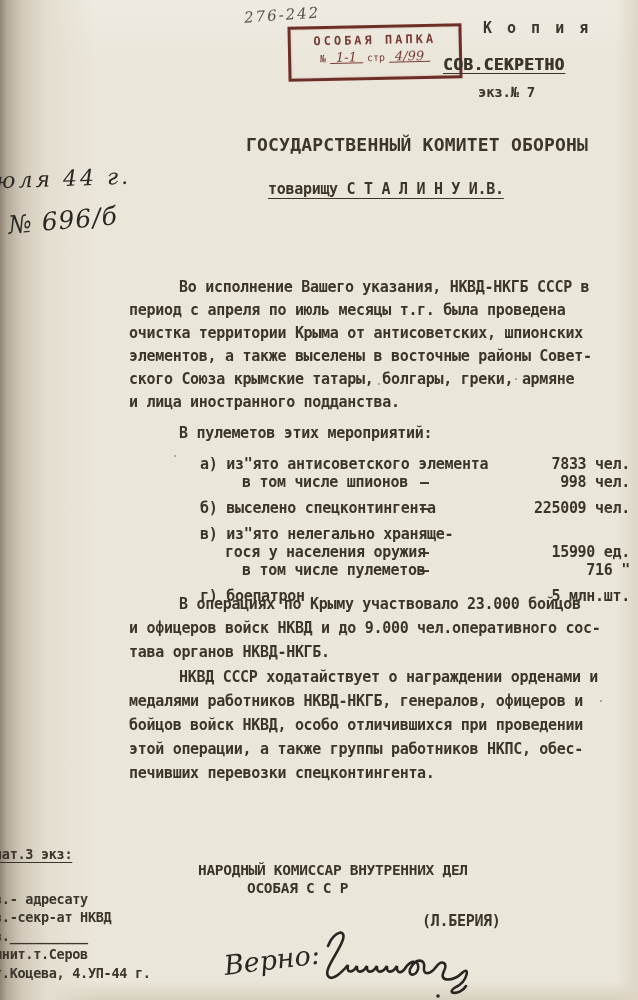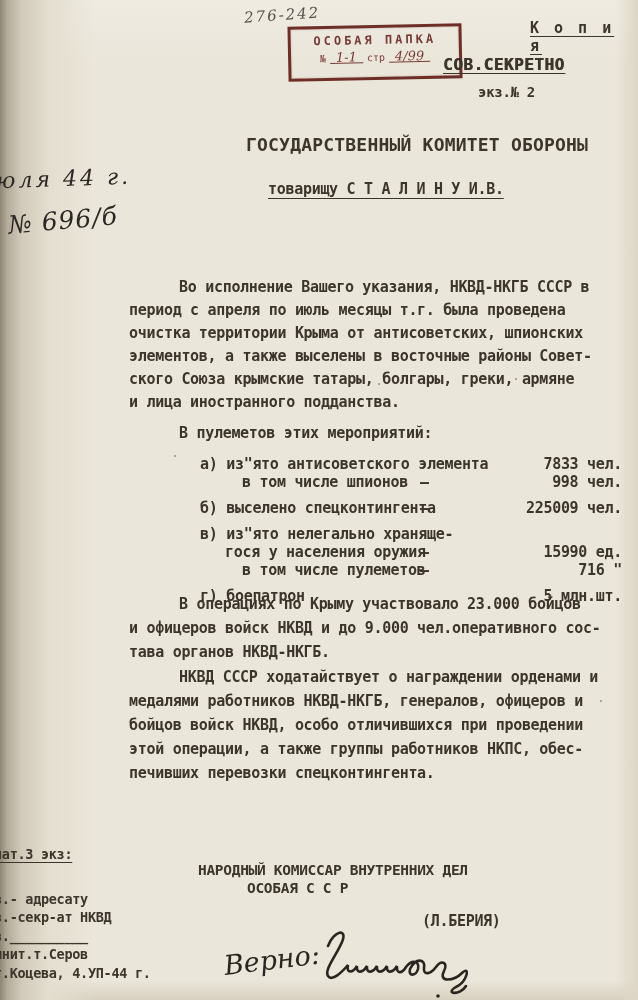--- a/index.html
+++ b/index.html
@@ -29,21 +29,21 @@
     border:3px solid #6d2e28; color:#6d2e28;
     width:168px; height:49px; transform:rotate(-1.2deg);
     text-align:center; box-shadow:0 0 2px rgba(109,46,40,.35) inset;
   }
   .stamp-title{font-size:12px; font-weight:bold; letter-spacing:3px; margin-top:5px; opacity:.92;}
   .stamp-row{font-size:10px; margin-top:4px; display:flex; justify-content:center; gap:4px; align-items:flex-end; opacity:.92;}
   .hw-maroon{
     font-family:"DejaVu Serif","Liberation Serif",serif; font-style:italic;
     font-size:13px; border-bottom:1px solid #6d2e28; padding:0 6px; line-height:11px;
   }
-  .copy-label{font-size:15px; letter-spacing:3px; text-decoration:underline; text-underline-offset:3px;margin-left:47px;}
+  .copy-label{font-size:15px; letter-spacing:3px; text-underline-offset:3px;}
   .secret{font-size:16px; letter-spacing:.5px; text-decoration:underline; text-underline-offset:3px;
           text-shadow:.6px 0 0 #3c352b;}
   .copynum{font-size:14px;}
   .org{font-size:18px; letter-spacing:.2px;}
   .addressee{font-size:15px; text-decoration:underline; text-underline-offset:4px;}
   
   .ink{
     font-family:"DejaVu Serif","Liberation Serif",serif; font-style:italic;
     color:#2b2723;
   }
@@ -54,21 +54,21 @@
     left:129px; width:501px;
     font-size:15px; line-height:23px;
     white-space:pre-line; text-indent:50px;
   }
   .p-tight{line-height:24px;}
   .results{left:129px; width:501px; font-size:15px;}
   .r-row{position:relative; height:18px; line-height:18px;}
   .r-row.group{margin-top:8px;}
   .r-ind0{padding-left:71px;} .r-ind1{padding-left:113px;} .r-ind2{padding-left:96px;}
   .r-dash{position:absolute; left:291px; top:0;}
-  .r-val{position:absolute; right:8px; top:0; text-align:center;}
+  .r-val{position:absolute; right:0; top:0; text-align:center;}
   
   .copies{font-size:13.5px; line-height:18.5px; white-space:pre-line;}
   .copies-hdr{text-decoration:underline; text-underline-offset:3px;}
   .sig1{font-size:14.5px;}
   .sig2{font-size:14.5px;}
   .beria{font-size:15px;}
   .speck{position:absolute; width:2px; height:2px; border-radius:50%; background:rgba(90,80,60,.55);}
   svg text{font-family:"DejaVu Serif","Liberation Serif",serif;}
 </style>
 </head>
@@ -83,21 +83,21 @@
     <div class="stamp-row">
       <span>№</span>
       <span class="hw-maroon">1-1</span>
       <span>стр</span>
       <span class="hw-maroon">4/99</span>
     </div>
   </div>
 
   <div class="abs typed copy-label" style="left:483px; top:19px;">К о п и я</div>
   <div class="abs typed secret" style="left:443px; top:55px;">СОВ.СЕКРЕТНО</div>
-  <div class="abs typed copynum" style="left:478px; top:84px;">экз.№ 2</div>
+  <div class="abs typed copynum" style="left:478px; top:84px;">экз.№ 7</div>
 
   <div class="abs typed org" style="left:246px; top:134px;">ГОСУДАРСТВЕННЫЙ КОМИТЕТ ОБОРОНЫ</div>
   <div class="abs typed addressee" style="left:268px; top:180px;">товарищу С Т А Л И Н У  И.В.</div>
 
   <div class="abs ink hw-date" style="left:-4px; top:166px;">юля 44 г.</div>
   <div class="abs ink hw-num" style="left:8px; top:206px;">№ 696/б</div>
 
   <div class="abs typed para" style="top:276px;">Во исполнение Вашего указания, НКВД-НКГБ СССР в
 период с апреля по июль месяцы т.г. была проведена
 очистка территории Крыма от антисоветских, шпионских

